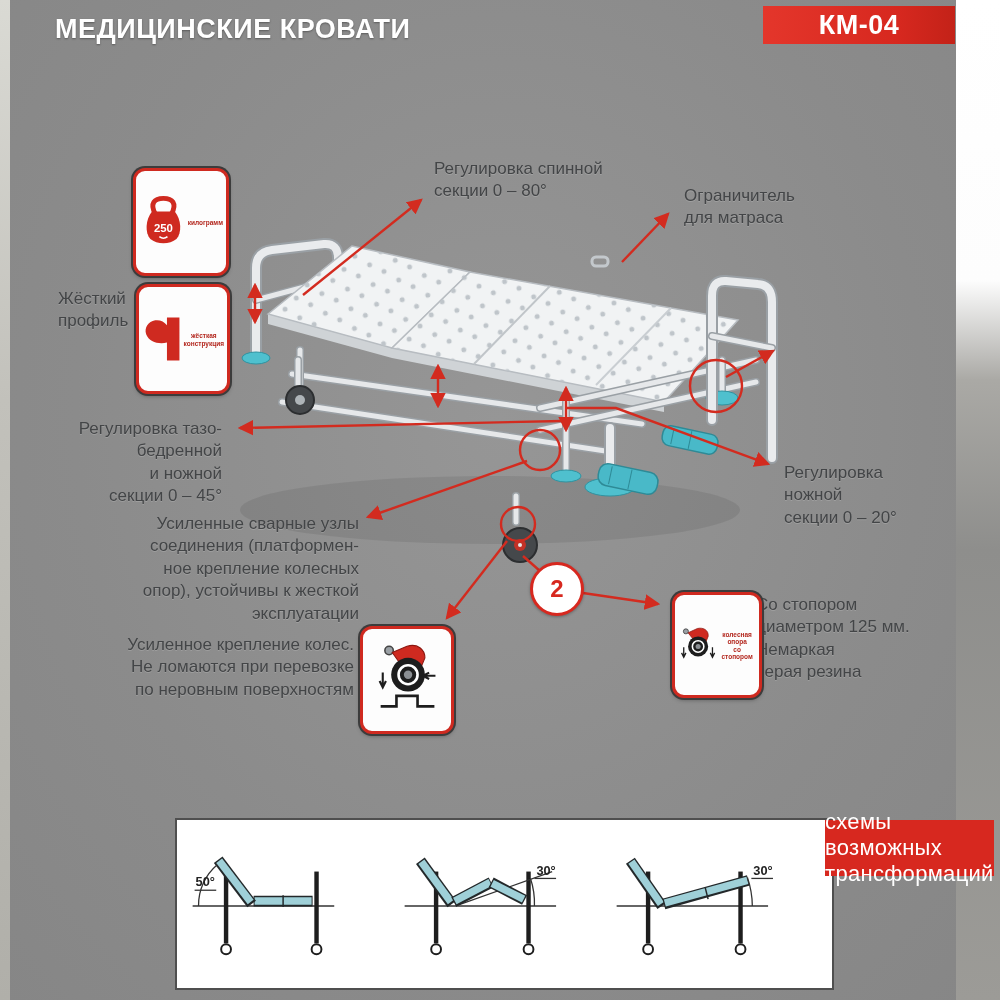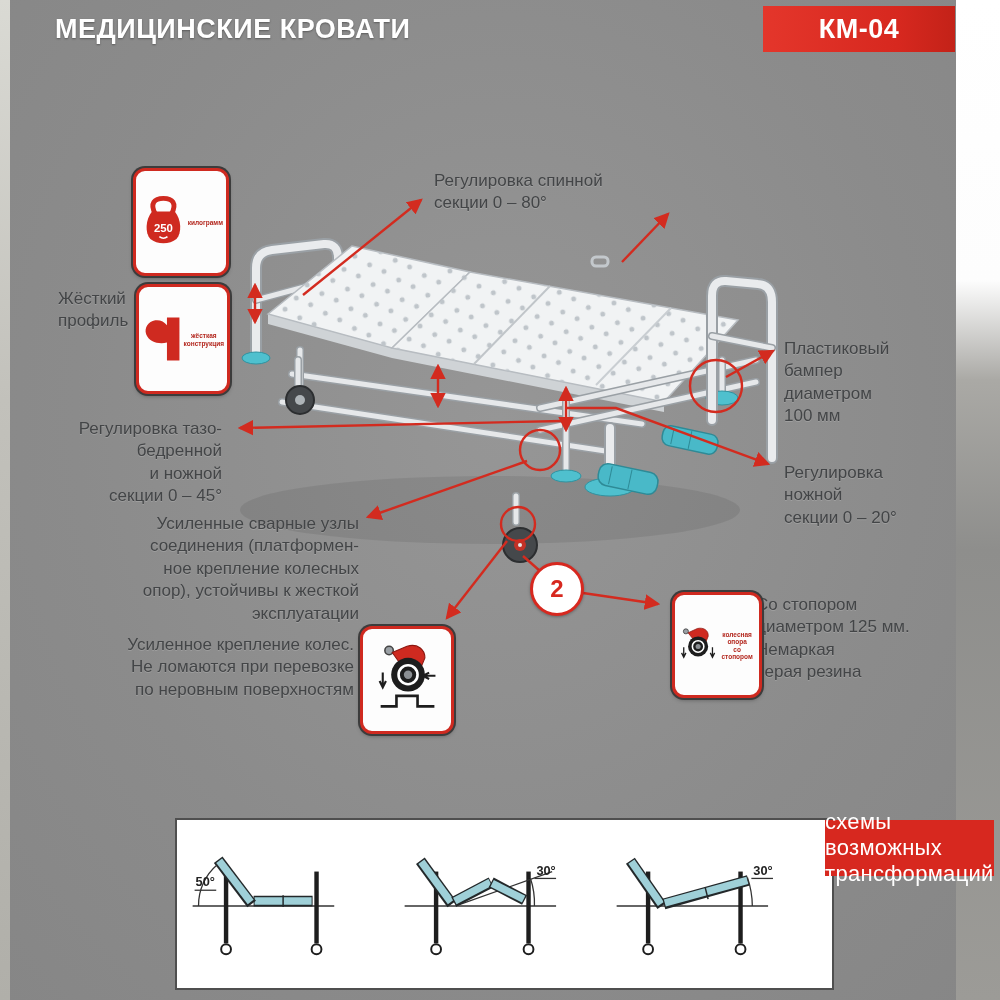--- a/index.html
+++ b/index.html
@@ -8,21 +8,21 @@
        background:#8d8d8d;position:relative;}
   .page{position:absolute;inset:0;
         background:radial-gradient(ellipse at 50% 42%, #969696 0%, #8b8b8b 60%, #868686 100%);}
   .edge-left{position:absolute;left:0;top:0;width:10px;height:100%;
         background:linear-gradient(180deg,#dadad4,#c2c1bb 40%,#b0afa9);}
   .edge-right{position:absolute;right:0;top:0;width:44px;height:100%;
         background:linear-gradient(180deg,#ffffff 0%,#fdfdfd 28%,#aaa9a5 38%,#8e8e8c 55%,#9c9b97 100%);}
   .title{position:absolute;left:55px;top:14px;margin:0;
         color:#ffffff;font-size:27px;font-weight:bold;letter-spacing:.5px;
         text-shadow:0 1px 2px rgba(0,0,0,.35);}
-  .model-badge{position:absolute;left:763px;top:6px;width:192px;height:46px;
+  .model-badge{position:absolute;left:763px;top:6px;width:192px;height:38px;
         background:linear-gradient(90deg,#e4362b,#d7281f 70%,#c32218);
         color:#fff;font-size:27px;font-weight:bold;
         display:flex;align-items:center;justify-content:center;letter-spacing:.5px;}
   .scene{position:absolute;left:0;top:0;pointer-events:none;}
 
   .callout{position:absolute;white-space:pre-line;color:#434547;font-size:17px;
         line-height:1.32;text-shadow:0 1px 0 rgba(255,255,255,.16);}
   .r{text-align:right;}
 
   .icon-box{position:absolute;background:#fdfdfd;border:3px solid #cf2a20;border-radius:12px;
@@ -174,32 +174,30 @@
       <polyline class="red" points="566,408 616,408 768,464" marker-end="url(#ah)"></polyline>
       <line class="red" x1="255" y1="285" x2="255" y2="322" marker-start="url(#ah)" marker-end="url(#ah)"></line>
       <line class="red" x1="438" y1="366" x2="438" y2="406" marker-start="url(#ah)" marker-end="url(#ah)"></line>
       <line class="red" x1="566" y1="388" x2="566" y2="430" marker-start="url(#ah)" marker-end="url(#ah)"></line>
       <circle class="red" cx="716" cy="386" r="26"></circle>
       <circle class="red" cx="540" cy="450" r="20"></circle>
       <circle class="red" cx="518" cy="524" r="17"></circle>
     </g>
   </svg>
 
-  <div class="callout" style="left:434px;top:158px;margin-top:12px;">Регулировка спинной
+  <div class="callout" style="left:434px;top:158px;">Регулировка спинной
 секции 0 – 80°</div>
+  <div class="callout" style="left:684px;top:185px;">Ограничитель
+для матраса</div>
   <div class="callout" style="left:58px;top:288px;">Жёсткий
 профиль</div>
   <div class="callout r" style="left:38px;top:418px;width:184px;">Регулировка тазо-
 бедренной
 и ножной
 секции 0 – 45°</div>
-  <div class="callout" style="left:784px;top:338px;">Пластиковый
-бампер
-диаметром
-100 мм</div>
   <div class="callout" style="left:784px;top:462px;">Регулировка
 ножной
 секции 0 – 20°</div>
   <div class="callout r" style="left:108px;top:634px;width:246px;">Усиленное крепление колес.
 Не ломаются при перевозке
 по неровным поверхностям</div>
   <div class="callout r" style="left:133px;top:513px;width:226px;">Усиленные сварные узлы
 соединения (платформен-
 ное крепление колесных
 опор), устойчивы к жесткой

